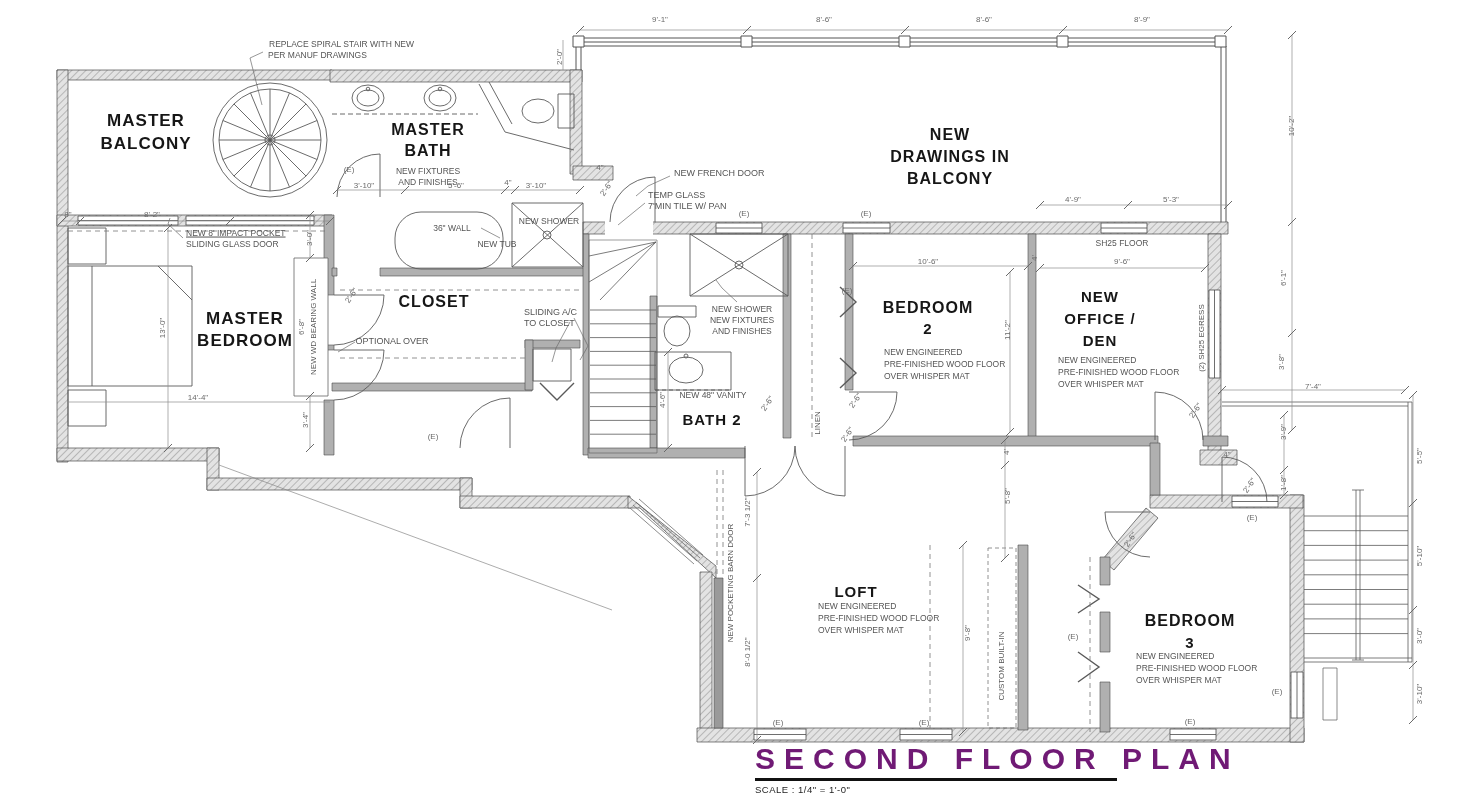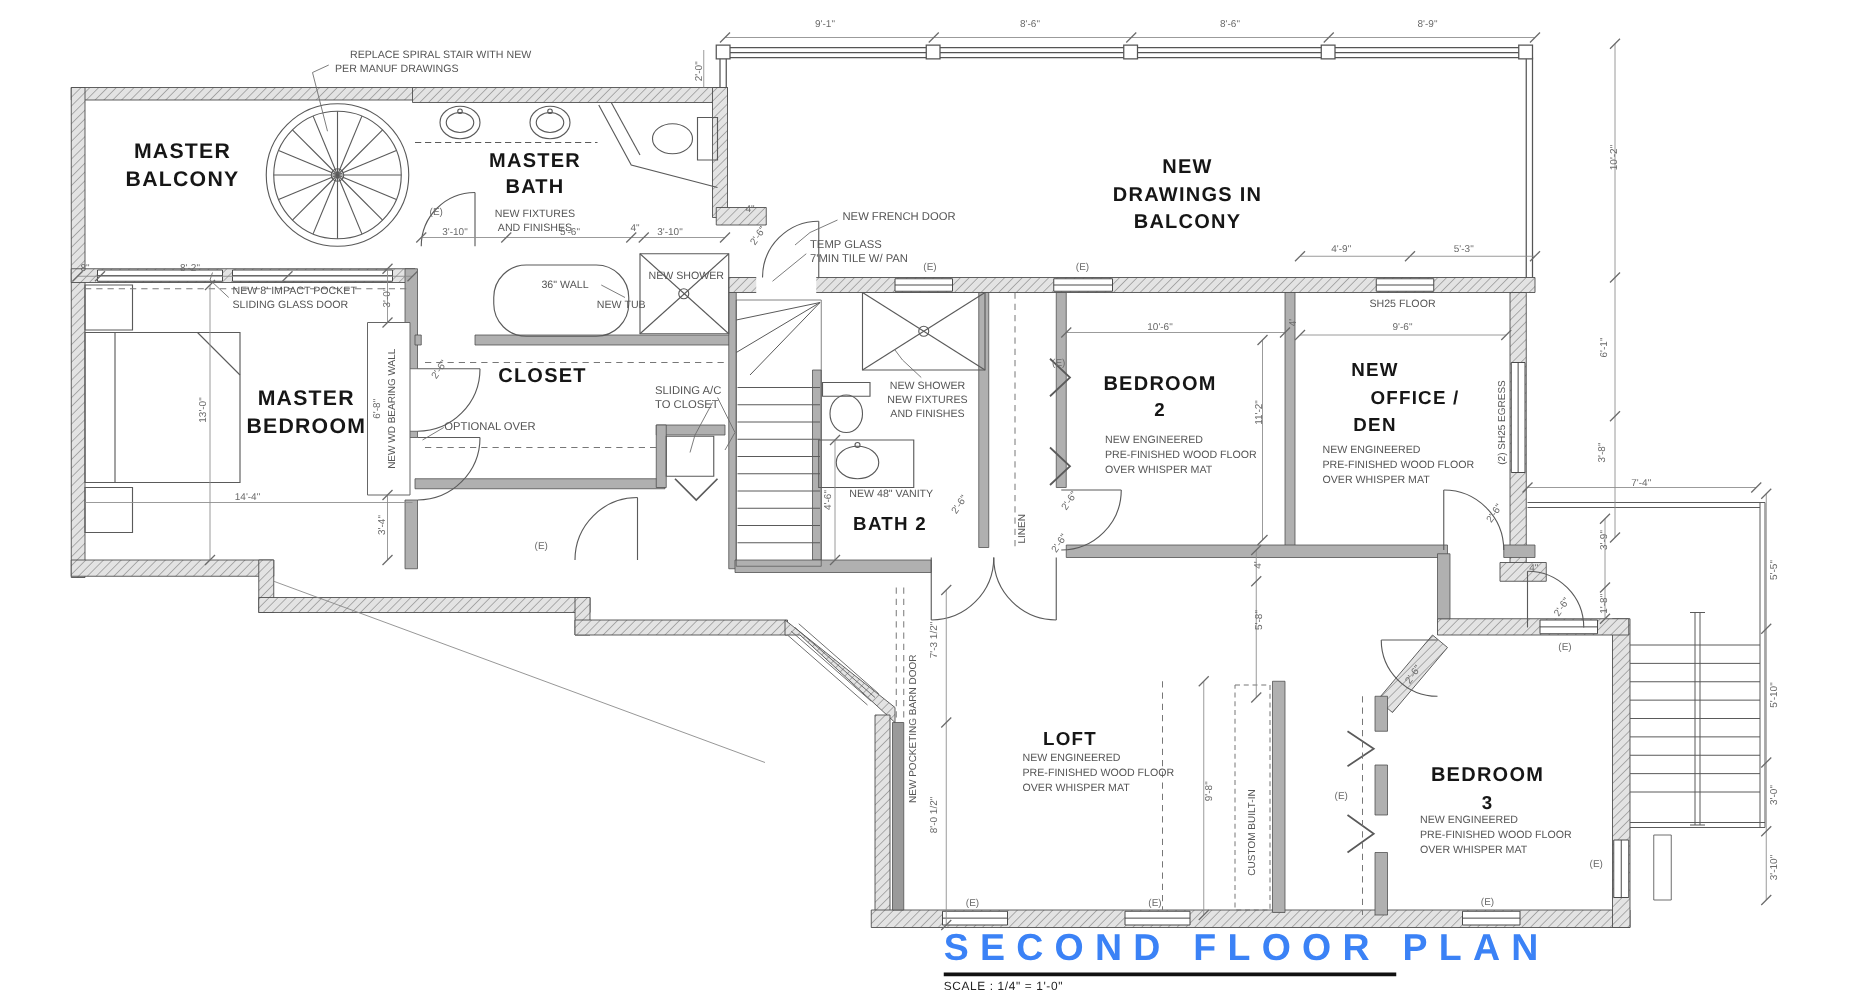--- a/index.html
+++ b/index.html
@@ -6,21 +6,21 @@
   #plan{position:relative;width:1480px;height:798px;background:#fff;overflow:hidden;
         font-family:"Liberation Sans",sans-serif;}
   #drawing{position:absolute;left:0;top:0;}
   #labels{position:absolute;left:0;top:0;width:100%;height:100%;pointer-events:none;}
   .lbl{position:absolute;white-space:pre;color:#4f4f4f;line-height:1.05;}
   .lbl.bold{color:#161616;font-weight:bold;letter-spacing:1px;}
   .lbl.dim{color:#6a6a6a;}
   .lbl.note{color:#555;}
   .lbl.em{color:#6a6a6a;}
   #titleblock{position:absolute;left:755px;top:742px;width:420px;}
-  #plan-title{font-size:30px;font-weight:bold;letter-spacing:9px;color:#3b82f6;
+  #plan-title{font-size:30px;font-weight:bold;letter-spacing:9px;color:#701a75;
               font-family:"Liberation Sans",sans-serif;white-space:nowrap;}
   #title-rule{height:3px;background:#111;width:362px;margin-top:2px;}
   #plan-scale{font-size:9.5px;color:#222;margin-top:3px;letter-spacing:.5px;}
   svg line,svg path,svg rect,svg circle,svg ellipse,svg polyline{vector-effect:non-scaling-stroke;}
 </style>
 </head>
 <body>
 
 <div id="plan">
 
@@ -382,30 +382,30 @@
       <div class="lbl bold" style="left: 950px; top: 135px; font-size: 16px; transform: translate(-50%, -50%) rotate(0deg);">NEW</div>
       <div class="lbl bold" style="left: 950px; top: 157px; font-size: 16px; transform: translate(-50%, -50%) rotate(0deg);">DRAWINGS IN</div>
       <div class="lbl bold" style="left: 950px; top: 179px; font-size: 16px; transform: translate(-50%, -50%) rotate(0deg);">BALCONY</div>
       <div class="lbl bold" style="left: 245px; top: 319px; font-size: 17px; transform: translate(-50%, -50%) rotate(0deg);">MASTER</div>
       <div class="lbl bold" style="left: 245px; top: 341px; font-size: 17px; transform: translate(-50%, -50%) rotate(0deg);">BEDROOM</div>
       <div class="lbl bold" style="left: 434px; top: 302px; font-size: 16px; transform: translate(-50%, -50%) rotate(0deg);">CLOSET</div>
       <div class="lbl bold" style="left: 712px; top: 420px; font-size: 15px; transform: translate(-50%, -50%) rotate(0deg);">BATH 2</div>
       <div class="lbl bold" style="left: 928px; top: 308px; font-size: 16px; transform: translate(-50%, -50%) rotate(0deg);">BEDROOM</div>
       <div class="lbl bold" style="left: 928px; top: 329px; font-size: 15px; transform: translate(-50%, -50%) rotate(0deg);">2</div>
       <div class="lbl bold" style="left: 1100px; top: 297px; font-size: 15px; transform: translate(-50%, -50%) rotate(0deg);">NEW</div>
-      <div class="lbl bold" style="left: 1132px; top: 319px; font-size: 15px; transform: translate(-50%, -50%) rotate(0deg);">OFFICE /</div>
+      <div class="lbl bold" style="left: 1100px; top: 319px; font-size: 15px; transform: translate(-50%, -50%) rotate(0deg);">OFFICE /</div>
       <div class="lbl bold" style="left: 1100px; top: 341px; font-size: 15px; transform: translate(-50%, -50%) rotate(0deg);">DEN</div>
       <div class="lbl bold" style="left: 856px; top: 592px; font-size: 15px; transform: translate(-50%, -50%) rotate(0deg);">LOFT</div>
       <div class="lbl bold" style="left: 1190px; top: 621px; font-size: 16px; transform: translate(-50%, -50%) rotate(0deg);">BEDROOM</div>
       <div class="lbl bold" style="left: 1190px; top: 643px; font-size: 15px; transform: translate(-50%, -50%) rotate(0deg);">3</div>
-      <div class="lbl note" style="left: 280px; top: 44px; font-size: 8.5px; transform: translate(0px, -50%) rotate(0deg);">REPLACE SPIRAL STAIR WITH NEW</div>
+      <div class="lbl note" style="left: 269px; top: 44px; font-size: 8.5px; transform: translate(0px, -50%) rotate(0deg);">REPLACE SPIRAL STAIR WITH NEW</div>
       <div class="lbl note" style="left: 268px; top: 55px; font-size: 8.5px; transform: translate(0px, -50%) rotate(0deg);">PER MANUF DRAWINGS</div>
       <div class="lbl note" style="left: 428px; top: 171px; font-size: 8.5px; transform: translate(-50%, -50%) rotate(0deg);">NEW FIXTURES</div>
       <div class="lbl note" style="left: 428px; top: 182px; font-size: 8.5px; transform: translate(-50%, -50%) rotate(0deg);">AND FINISHES</div>
-      <div class="lbl note" style="left: 186px; top: 233px; font-size: 8.5px; transform: translate(0px, -50%) rotate(0deg);">NEW 8' IMPACT POCKET</div>
+      <div class="lbl note" style="left: 186px; top: 233px; font-size: 8.5px; transform: translate(0px, -50%) rotate(0deg); text-decoration: underline;">NEW 8' IMPACT POCKET</div>
       <div class="lbl note" style="left: 186px; top: 244px; font-size: 8.5px; transform: translate(0px, -50%) rotate(0deg);">SLIDING GLASS DOOR</div>
       <div class="lbl note" style="left: 314px; top: 327px; font-size: 8px; transform: translate(-50%, -50%) rotate(-90deg);">NEW WD BEARING WALL</div>
       <div class="lbl note" style="left: 392px; top: 342px; font-size: 9px; transform: translate(-50%, -50%) rotate(0deg);">OPTIONAL OVER</div>
       <div class="lbl note" style="left: 524px; top: 313px; font-size: 9px; transform: translate(0px, -50%) rotate(0deg);">SLIDING A/C</div>
       <div class="lbl note" style="left: 524px; top: 324px; font-size: 9px; transform: translate(0px, -50%) rotate(0deg);">TO CLOSET</div>
       <div class="lbl note" style="left: 674px; top: 174px; font-size: 9px; transform: translate(0px, -50%) rotate(0deg);">NEW FRENCH DOOR</div>
       <div class="lbl note" style="left: 648px; top: 196px; font-size: 9px; transform: translate(0px, -50%) rotate(0deg);">TEMP GLASS</div>
       <div class="lbl note" style="left: 648px; top: 207px; font-size: 9px; transform: translate(0px, -50%) rotate(0deg);">7'MIN TILE W/ PAN</div>
       <div class="lbl note" style="left: 549px; top: 221px; font-size: 8.5px; transform: translate(-50%, -50%) rotate(0deg);">NEW SHOWER</div>
       <div class="lbl note" style="left: 452px; top: 228px; font-size: 8.5px; transform: translate(-50%, -50%) rotate(0deg);">36" WALL</div>

